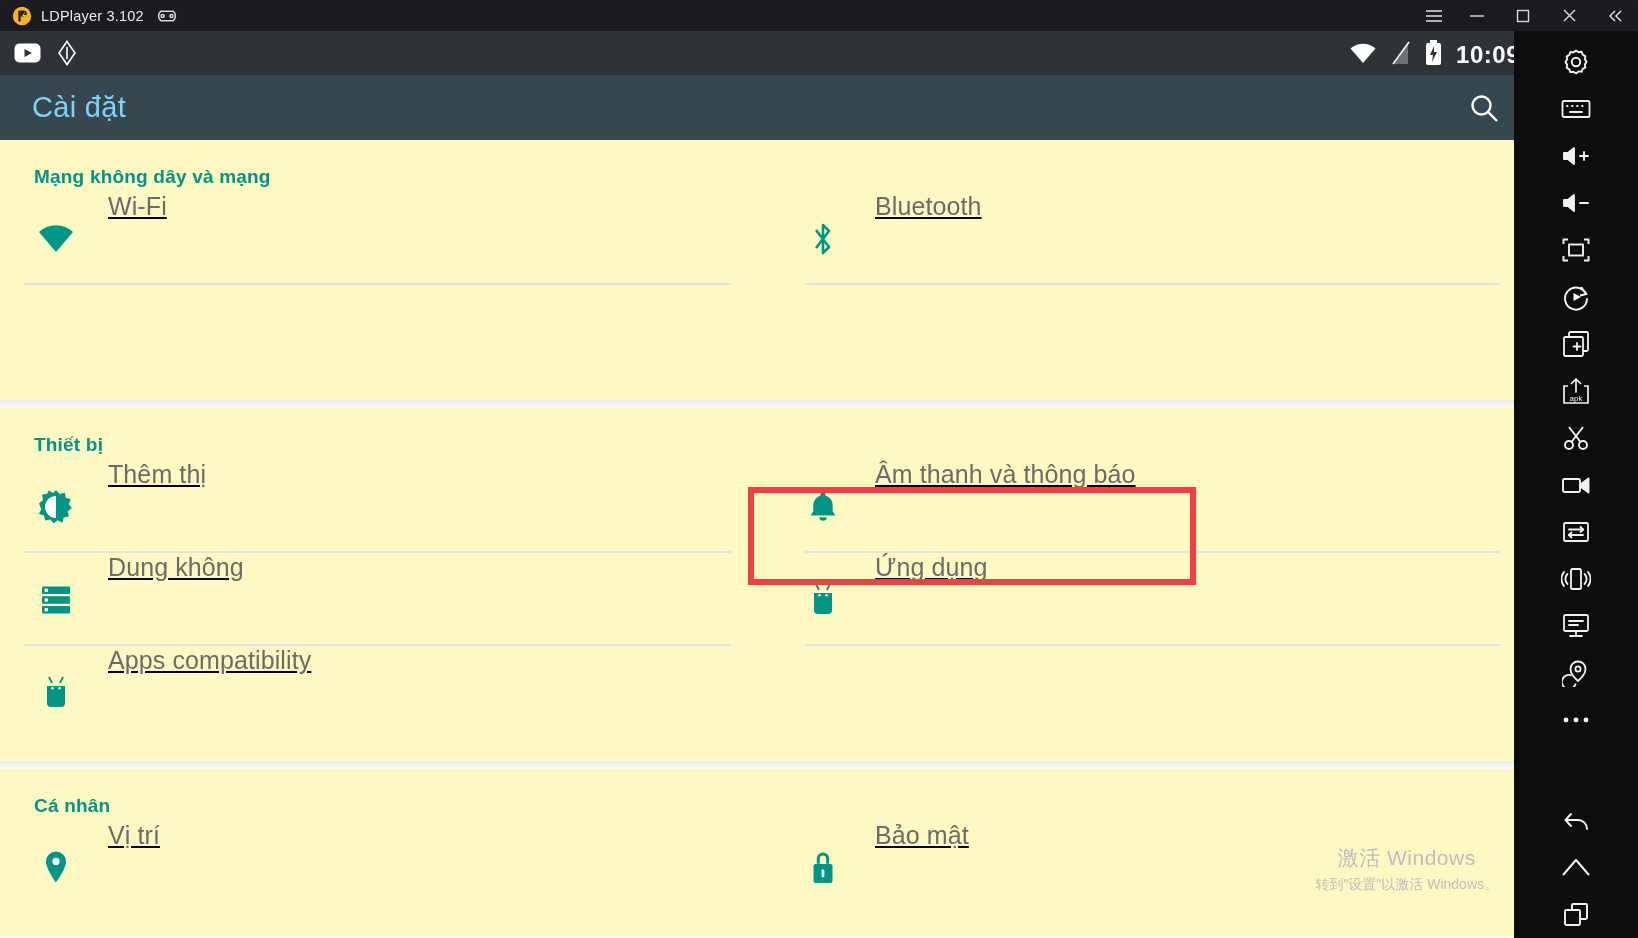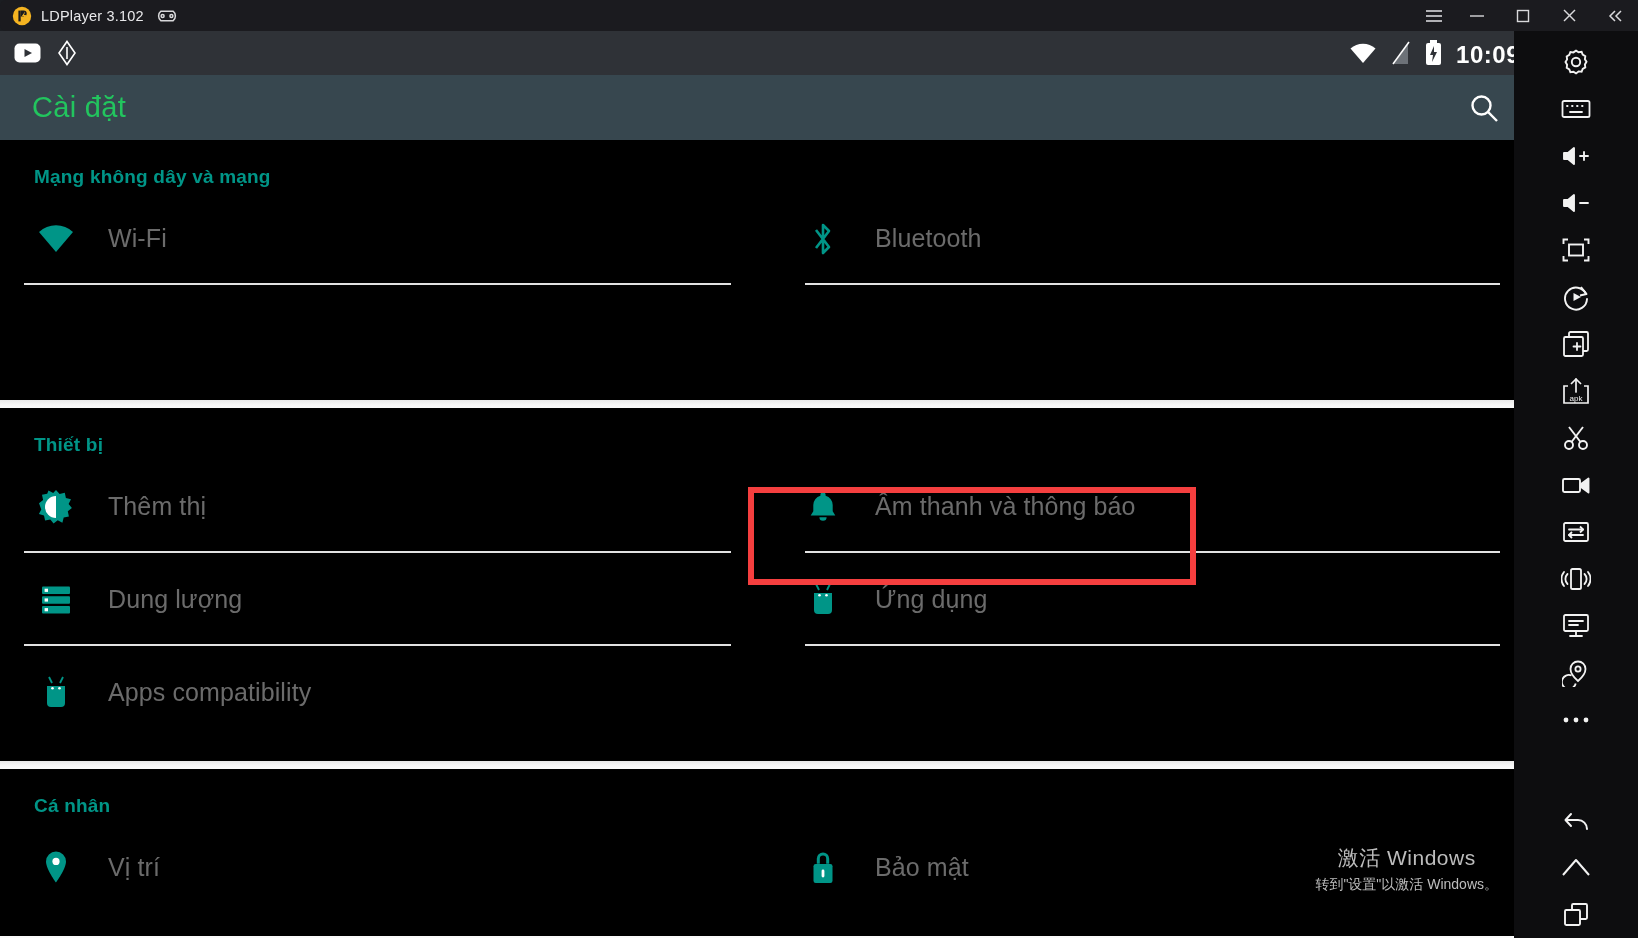--- a/index.html
+++ b/index.html
@@ -35,41 +35,42 @@
   .sb-left { display: flex; align-items: center; gap: 16px; }
   .sb-spacer { flex: 1 1 auto; }
   .sb-right { display: flex; align-items: center; gap: 14px; }
   .sb-clock { color: #ffffff; font-size: 24px; font-weight: bold; letter-spacing: .5px; }
 
   
   .appbar {
     position: absolute; left: 0; top: 75px; width: 1534px; height: 65px;
     background: #37474f; display: flex; align-items: center;
   }
-  .appbar-title { color: #22c55e; font-size: 29px; margin-left: 32px; letter-spacing: .3px; }
+  .appbar-title { color: #7dd3fc; font-size: 29px; margin-left: 32px; letter-spacing: .3px; }
   .appbar-spacer { flex: 1 1 auto; }
   .appbar-search { margin-right: 34px; color: #fff; display: flex; align-items: center; }
 
   
   .settings-body {
     position: absolute; left: 0; top: 140px; width: 1534px; height: 798px;
     background: #fafafa; overflow: hidden;
   }
-  .card { background: #000000; padding: 0 0 22px 0; }
+  .card { background: #fef9c3; padding: 0 0 22px 0; }
   .sep { height: 8px; background: linear-gradient(#e9e9e9, #f6f6f6 55%, #fbfbfb); }
   .section-title {
     color: #009587; font-size: 19px; font-weight: bold; padding: 26px 0 4px 34px;
     letter-spacing: .2px;
   }
   .grid { display: flex; flex-wrap: wrap; }
   .cell { width: 50%; position: relative; }
   .cell.spacer-cell { visibility: hidden; }
   .row {
-    display: flex; align-items: center; height: 93px; padding-left: 34px;
+    display: flex; height: 93px; padding-left: 34px;
     position: relative;
+    text-decoration: underline;
   }
   .row .ic {
     width: 44px; min-width: 44px; display: flex; align-items: center; justify-content: center;
     color: #009587;
   }
   .row .lbl { font-size: 25px; color: #6b6b6b; margin-left: 30px; letter-spacing: .1px; white-space: nowrap;}
   .divider {
     position: absolute; left: 24px; right: 36px; bottom: 0; height: 2px; background: #e2e2e2;
   }
   .cell.right .divider { left: 38px; right: 34px; }
@@ -272,21 +273,21 @@
             <span class="ic">
               <svg width="34" height="34" viewBox="0 0 34 34" fill="#009587">
                 <rect x="3" y="3.5" width="28" height="7.5" rx="1"></rect>
                 <rect x="3" y="13.2" width="28" height="7.5" rx="1"></rect>
                 <rect x="3" y="22.9" width="28" height="7.5" rx="1"></rect>
                 <rect x="5.6" y="5.7" width="3.4" height="3.2" fill="#fff"></rect>
                 <rect x="5.6" y="15.4" width="3.4" height="3.2" fill="#fff"></rect>
                 <rect x="5.6" y="25.1" width="3.4" height="3.2" fill="#fff"></rect>
               </svg>
             </span>
-            <span class="lbl">Dung lượng</span>
+            <span class="lbl">Dung không</span>
           </div>
           <div class="divider"></div>
         </div>
         <div class="cell right">
           <div class="row">
             <span class="ic">
               <svg width="26" height="36" viewBox="0 0 26 36" fill="#009587">
                 <line x1="6" y1="2" x2="9" y2="8" stroke="#009587" stroke-width="1.8"></line>
                 <line x1="20" y1="2" x2="17" y2="8" stroke="#009587" stroke-width="1.8"></line>
                 <path d="M4 11h18v5H4z"></path>

